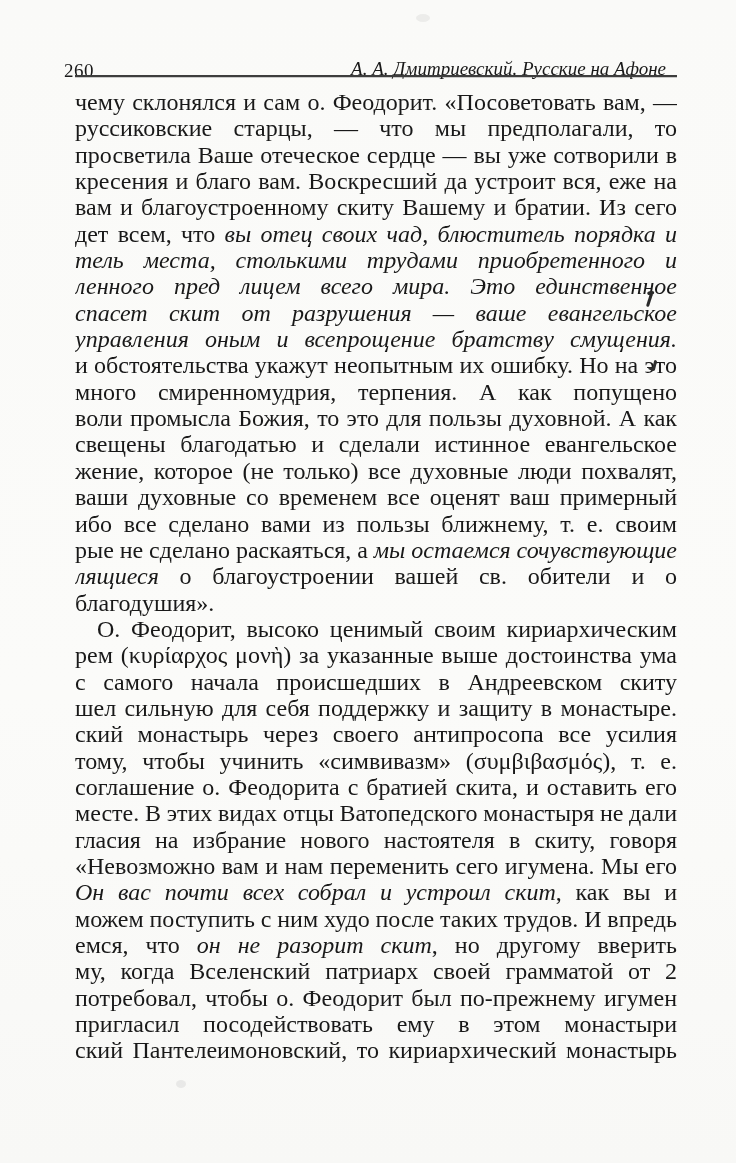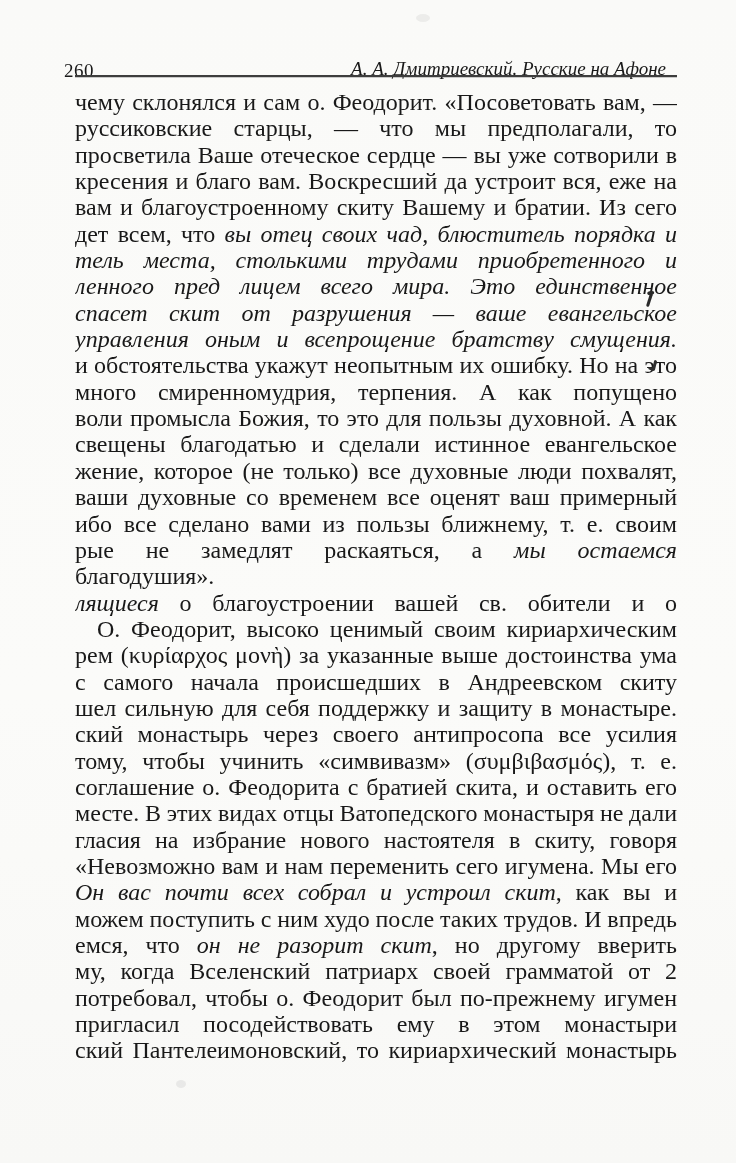--- a/index.html
+++ b/index.html
@@ -89,23 +89,23 @@
       <div class="line"><span class="it">ленного пред лицем всего мира. Это единственное средство</span></div>
       <div class="line"><span class="it">спасет скит от разрушения — ваше евангельское оставление</span></div>
       <div class="line"><span class="it">управления оным и всепрощение братству смущения.</span><span> Время</span></div>
       <div class="line"><span>и обстоятельства укажут неопытным их ошибку. Но на это нужно</span></div>
       <div class="line"><span>много смиренномудрия, терпения. А как попущено испытание от</span></div>
       <div class="line"><span>воли промысла Божия, то это для пользы духовной. А как вы про-</span></div>
       <div class="line"><span>свещены благодатью и сделали истинное евангельское самоотвер-</span></div>
       <div class="line"><span>жение, которое (не только) все духовные люди похвалят, но и чада</span></div>
       <div class="line"><span>ваши духовные со временем все оценят ваш примерный поступок,</span></div>
       <div class="line"><span>ибо все сделано вами из пользы ближнему, т. е. своим чадам, кото-</span></div>
-      <div class="line"><span>рые не замедлят раскаяться, а </span><span class="it">мы остаемся сочувствующие и мо-</span></div>
+      <div class="line"><span>рые не сделано раскаяться, а </span><span class="it">мы остаемся сочувствующие и мо-</span></div>
+      <div class="line"><span class="it">лящиеся</span><span> о благоустроении вашей св. обители и о даровании вам</span></div>
       <div class="line last-left"><span>благодушия».</span></div>
-      <div class="line"><span class="it">лящиеся</span><span> о благоустроении вашей св. обители и о даровании вам</span></div>
       <div class="line first-indent"><span>О. Феодорит, высоко ценимый своим кириархическим монасты-</span></div>
       <div class="line"><span>рем (κυρίαρχος μονὴ) за указанные выше достоинства ума и сердца,</span></div>
       <div class="line"><span>с самого начала происшедших в Андреевском скиту беспорядков на-</span></div>
       <div class="line"><span>шел сильную для себя поддержку и защиту в монастыре. Ватопед-</span></div>
       <div class="line"><span>ский монастырь через своего антипросопа все усилия направлял к</span></div>
       <div class="line"><span>тому, чтобы учинить «симвивазм» (συμβιβασμός), т. е. полюбовное</span></div>
       <div class="line"><span>соглашение о. Феодорита с братией скита, и оставить его на своем</span></div>
       <div class="line"><span>месте. В этих видах отцы Ватопедского монастыря не дали своего со-</span></div>
       <div class="line"><span>гласия на избрание нового настоятеля в скиту, говоря недовольным:</span></div>
       <div class="line"><span>«Невозможно вам и нам переменить сего игумена. Мы его поставили.</span></div>

